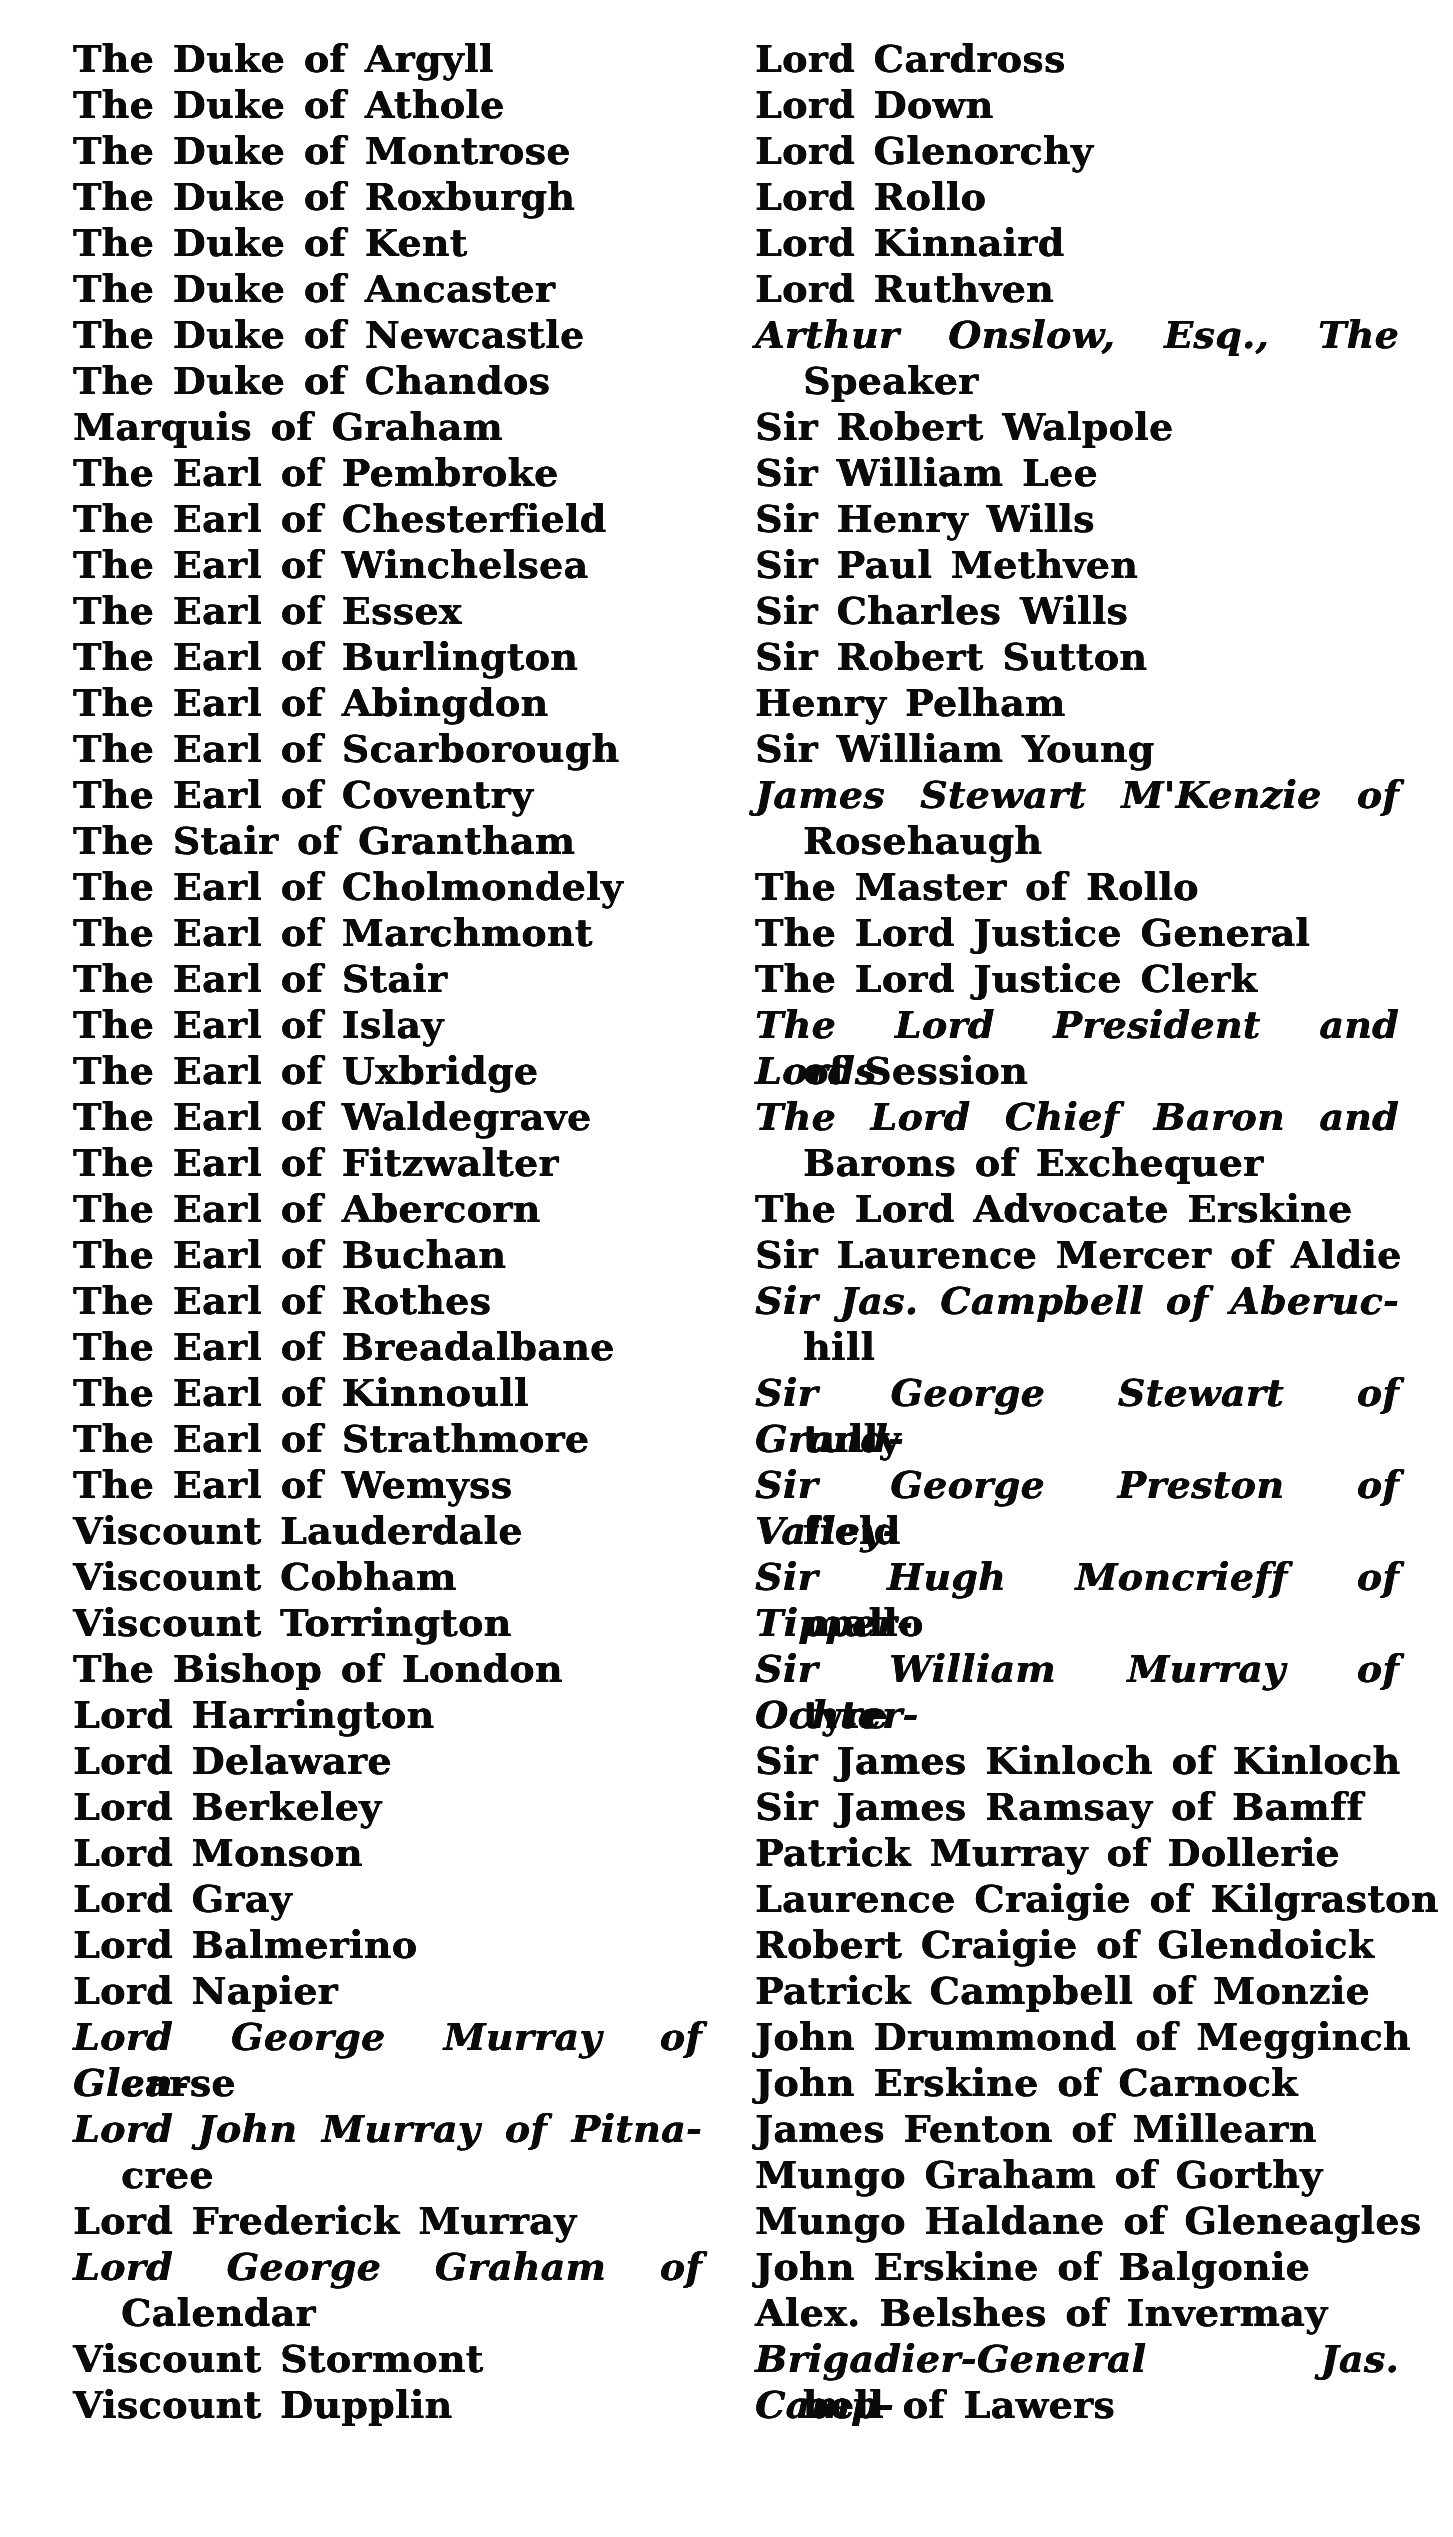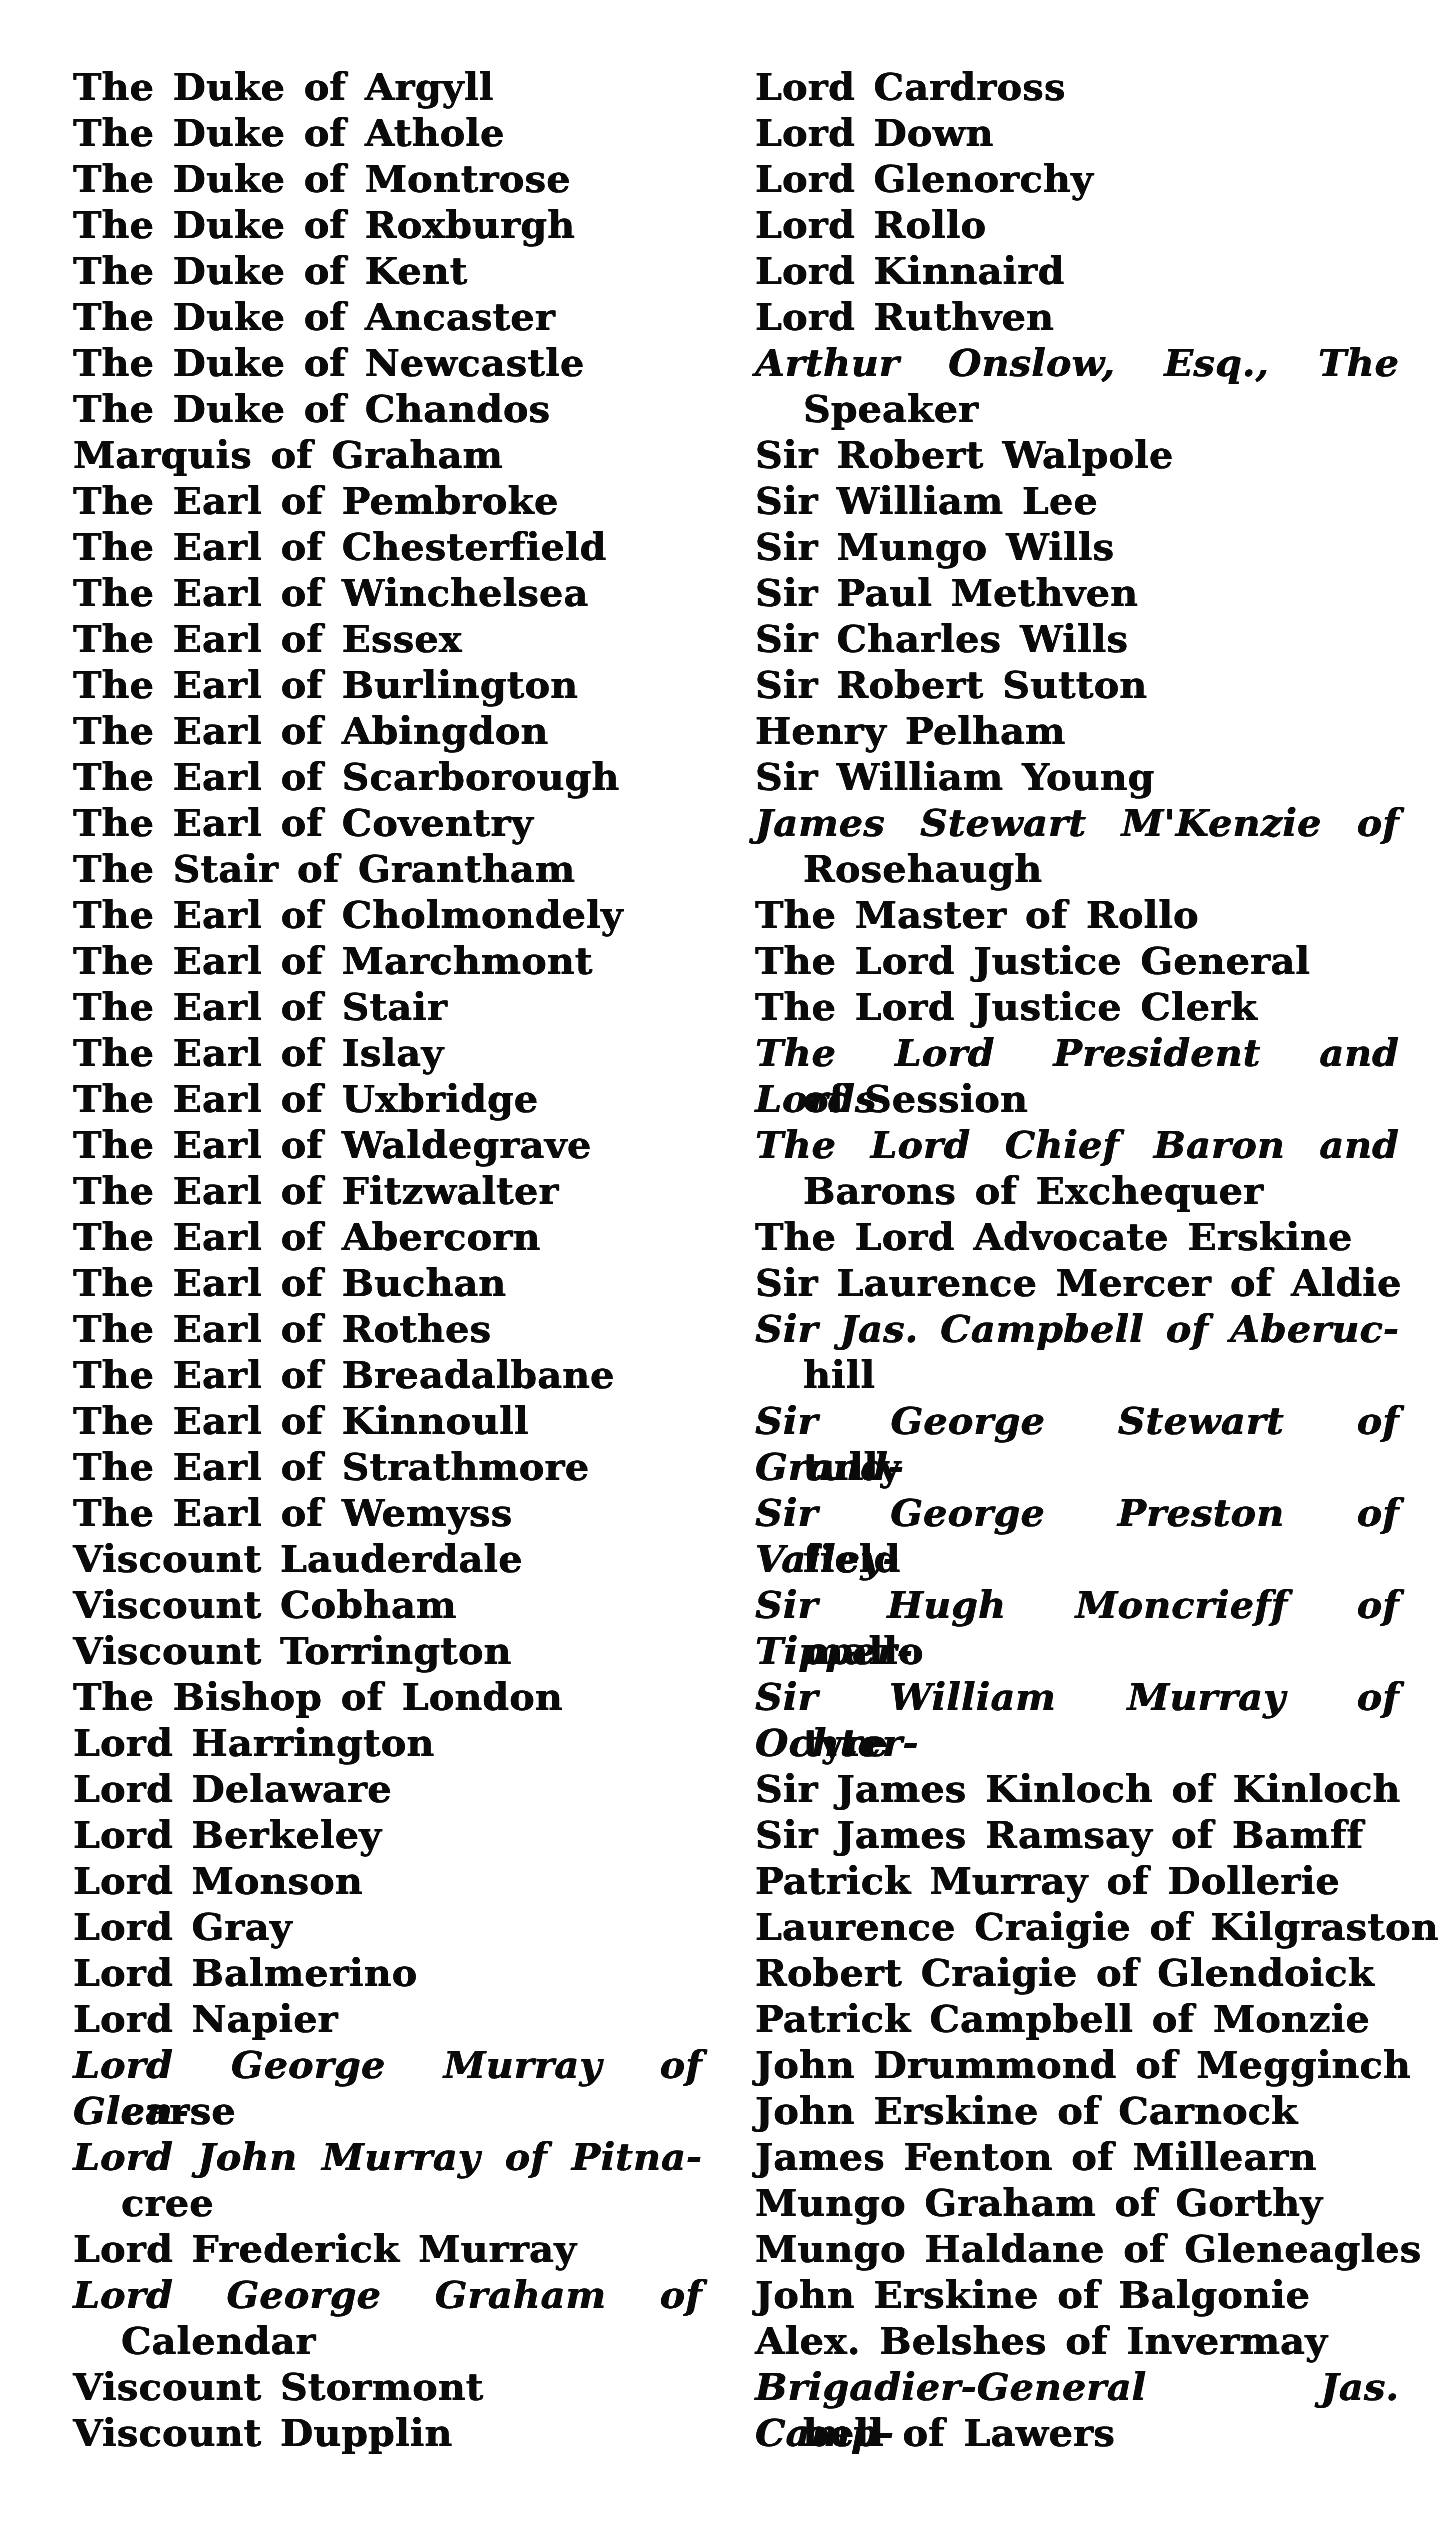--- a/index.html
+++ b/index.html
@@ -12,21 +12,20 @@
     background: #ffffff;
     position: relative;
     overflow: hidden;
     font-family: "DejaVu Serif", "Liberation Serif", serif;
     font-weight: 700;
     color: #0a0a0a;
   }
   .page {
     position: absolute;
     inset: 0;
-    margin-top: 28px;
   }
   .column {
     position: absolute;
     top: 36px;
   }
   .column.left {
     left: 73px;
     width: 629px;
   }
   .column.right {
@@ -115,21 +114,21 @@
       <div class="line">Lord Cardross</div>
       <div class="line">Lord Down</div>
       <div class="line">Lord Glenorchy</div>
       <div class="line">Lord Rollo</div>
       <div class="line">Lord Kinnaird</div>
       <div class="line">Lord Ruthven</div>
       <div class="line justify">Arthur Onslow, Esq., The</div>
       <div class="line indent">Speaker</div>
       <div class="line">Sir Robert Walpole</div>
       <div class="line">Sir William Lee</div>
-      <div class="line">Sir Mungo Wills</div>
+      <div class="line">Sir Henry Wills</div>
       <div class="line">Sir Paul Methven</div>
       <div class="line">Sir Charles Wills</div>
       <div class="line">Sir Robert Sutton</div>
       <div class="line">Henry Pelham</div>
       <div class="line">Sir William Young</div>
       <div class="line justify">James Stewart M'Kenzie of</div>
       <div class="line indent">Rosehaugh</div>
       <div class="line">The Master of Rollo</div>
       <div class="line">The Lord Justice General</div>
       <div class="line">The Lord Justice Clerk</div>

